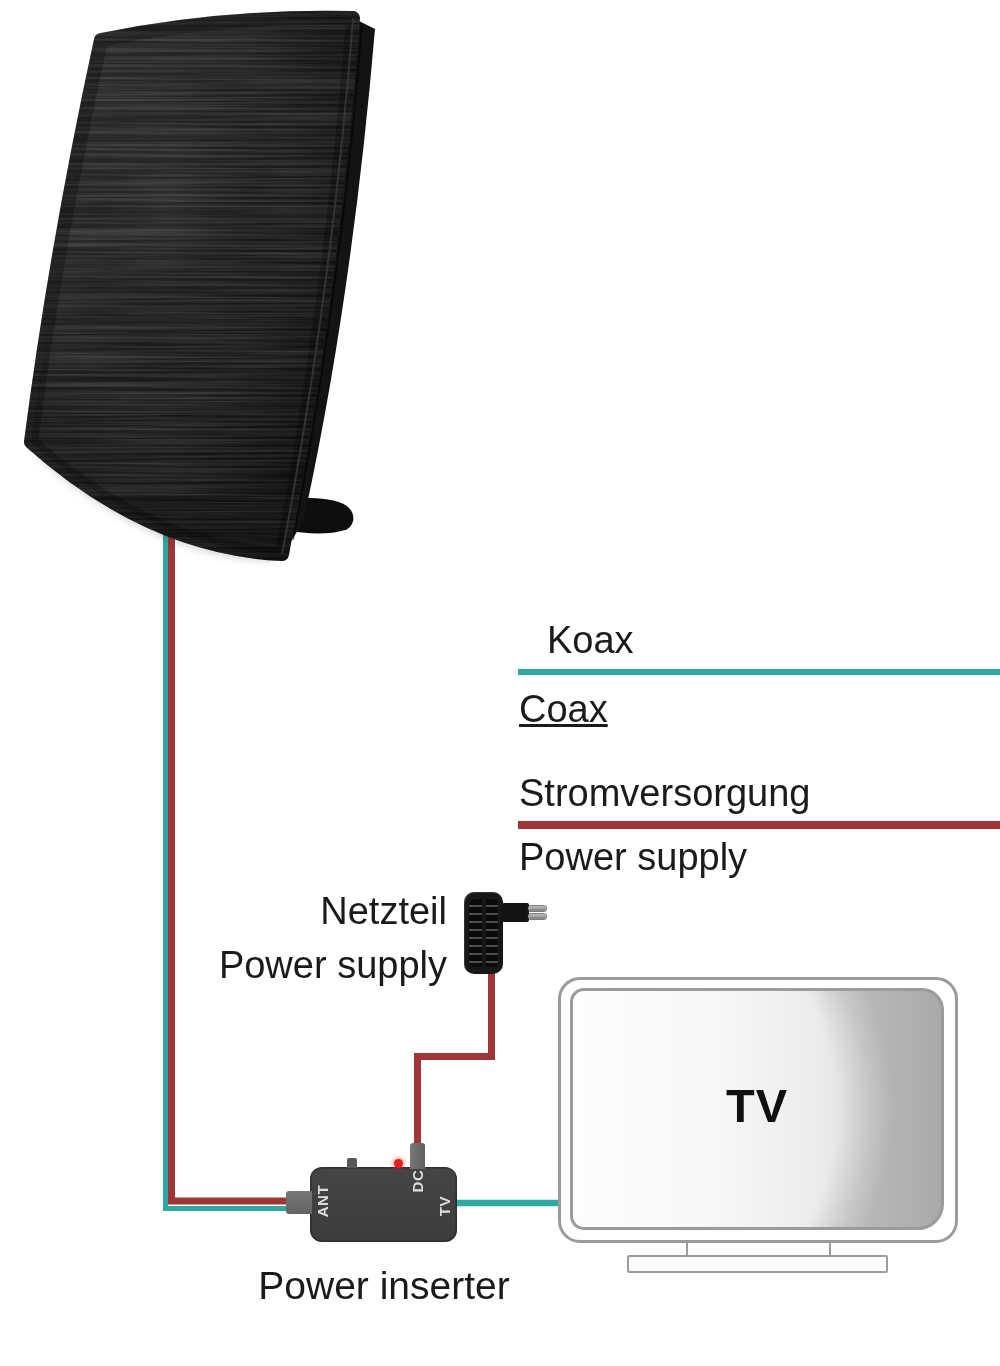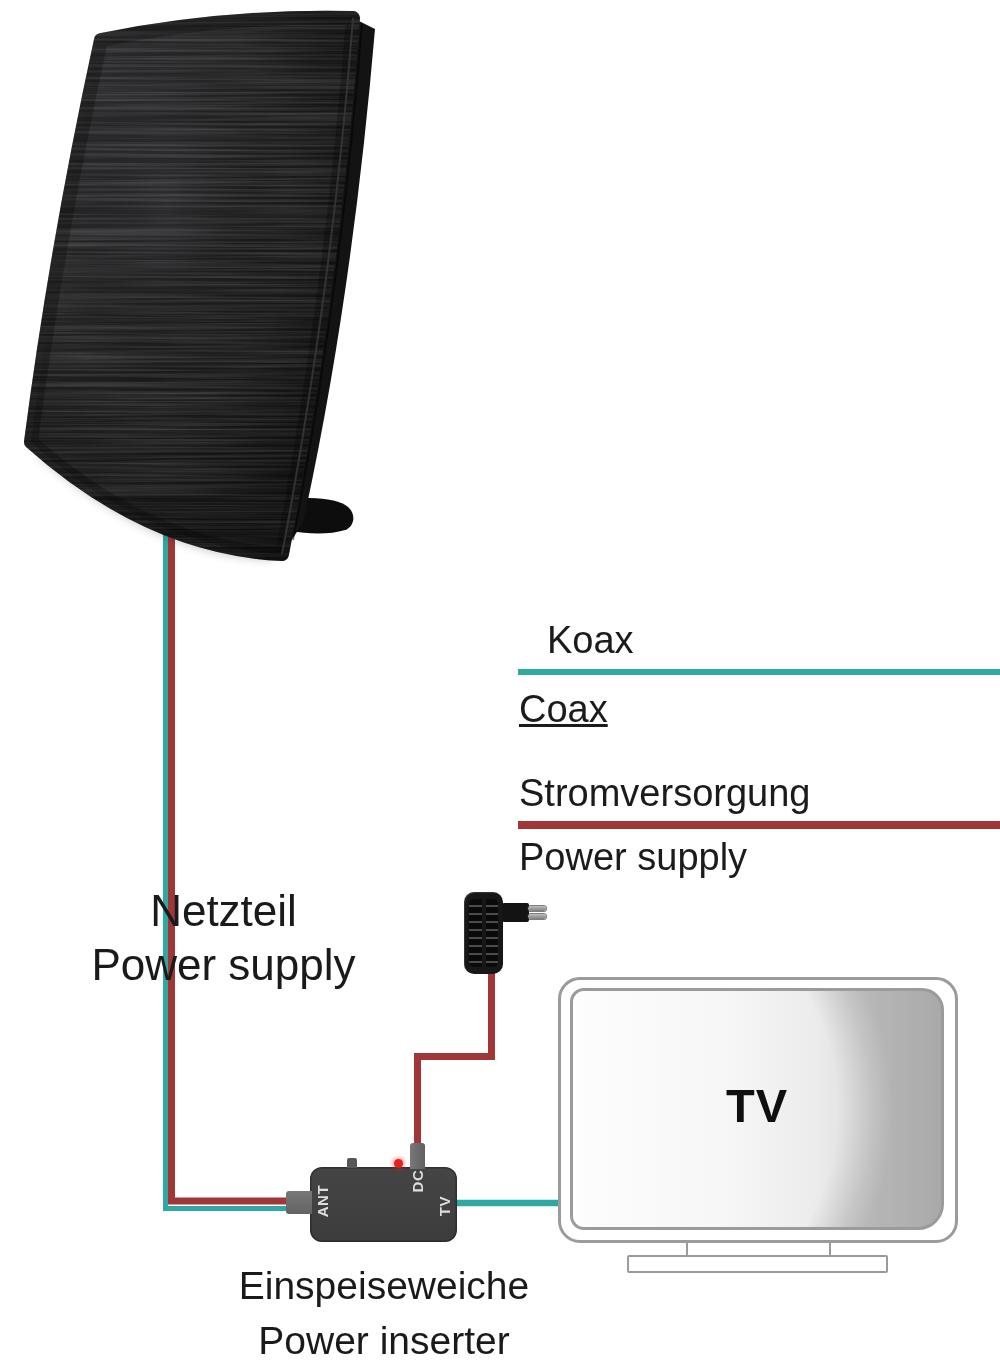--- a/index.html
+++ b/index.html
@@ -29,23 +29,23 @@
   
   .lg-koax  { left: 519px; top: 619px; margin-left: 28px; }
   .lg-coax  { left: 519px; top: 688px; text-decoration: underline; }
   .lg-strom { left: 519px; top: 772px; }
   .lg-power { left: 519px; top: 836px; }
   
   .psu-labels {
     position: absolute;
     left: 0; top: 884px;
     width: 447px;
-    text-align: center;
+    text-align: right;
     z-index: 3;
-    font-size: 44px;
+    font-size: 38px;
     line-height: 54px;
     white-space: nowrap;
   }
   
   .inserter-labels {
     position: absolute;
     left: 184px; top: 1258px;
     width: 400px;
     text-align: center;
     z-index: 3;
@@ -279,21 +279,20 @@
     <div class="connector ant"></div>
     <div class="connector dc"></div>
     <div class="nub"></div>
     <div class="led"></div>
     <span class="port-label port-ant">ANT</span>
     <span class="port-label port-dc">DC</span>
     <span class="port-label port-tv">TV</span>
   </div>
 
   <div class="inserter-labels">
-    <div>Einspeiseweiche</div>
     <div>Power inserter</div>
   </div>
 
   <div class="tv-neck"></div>
   <div class="tv-base"></div>
   <div class="tv-frame">
     <div class="tv-screen">
       <span class="tv-screen-label">TV</span>
     </div>
   </div>

